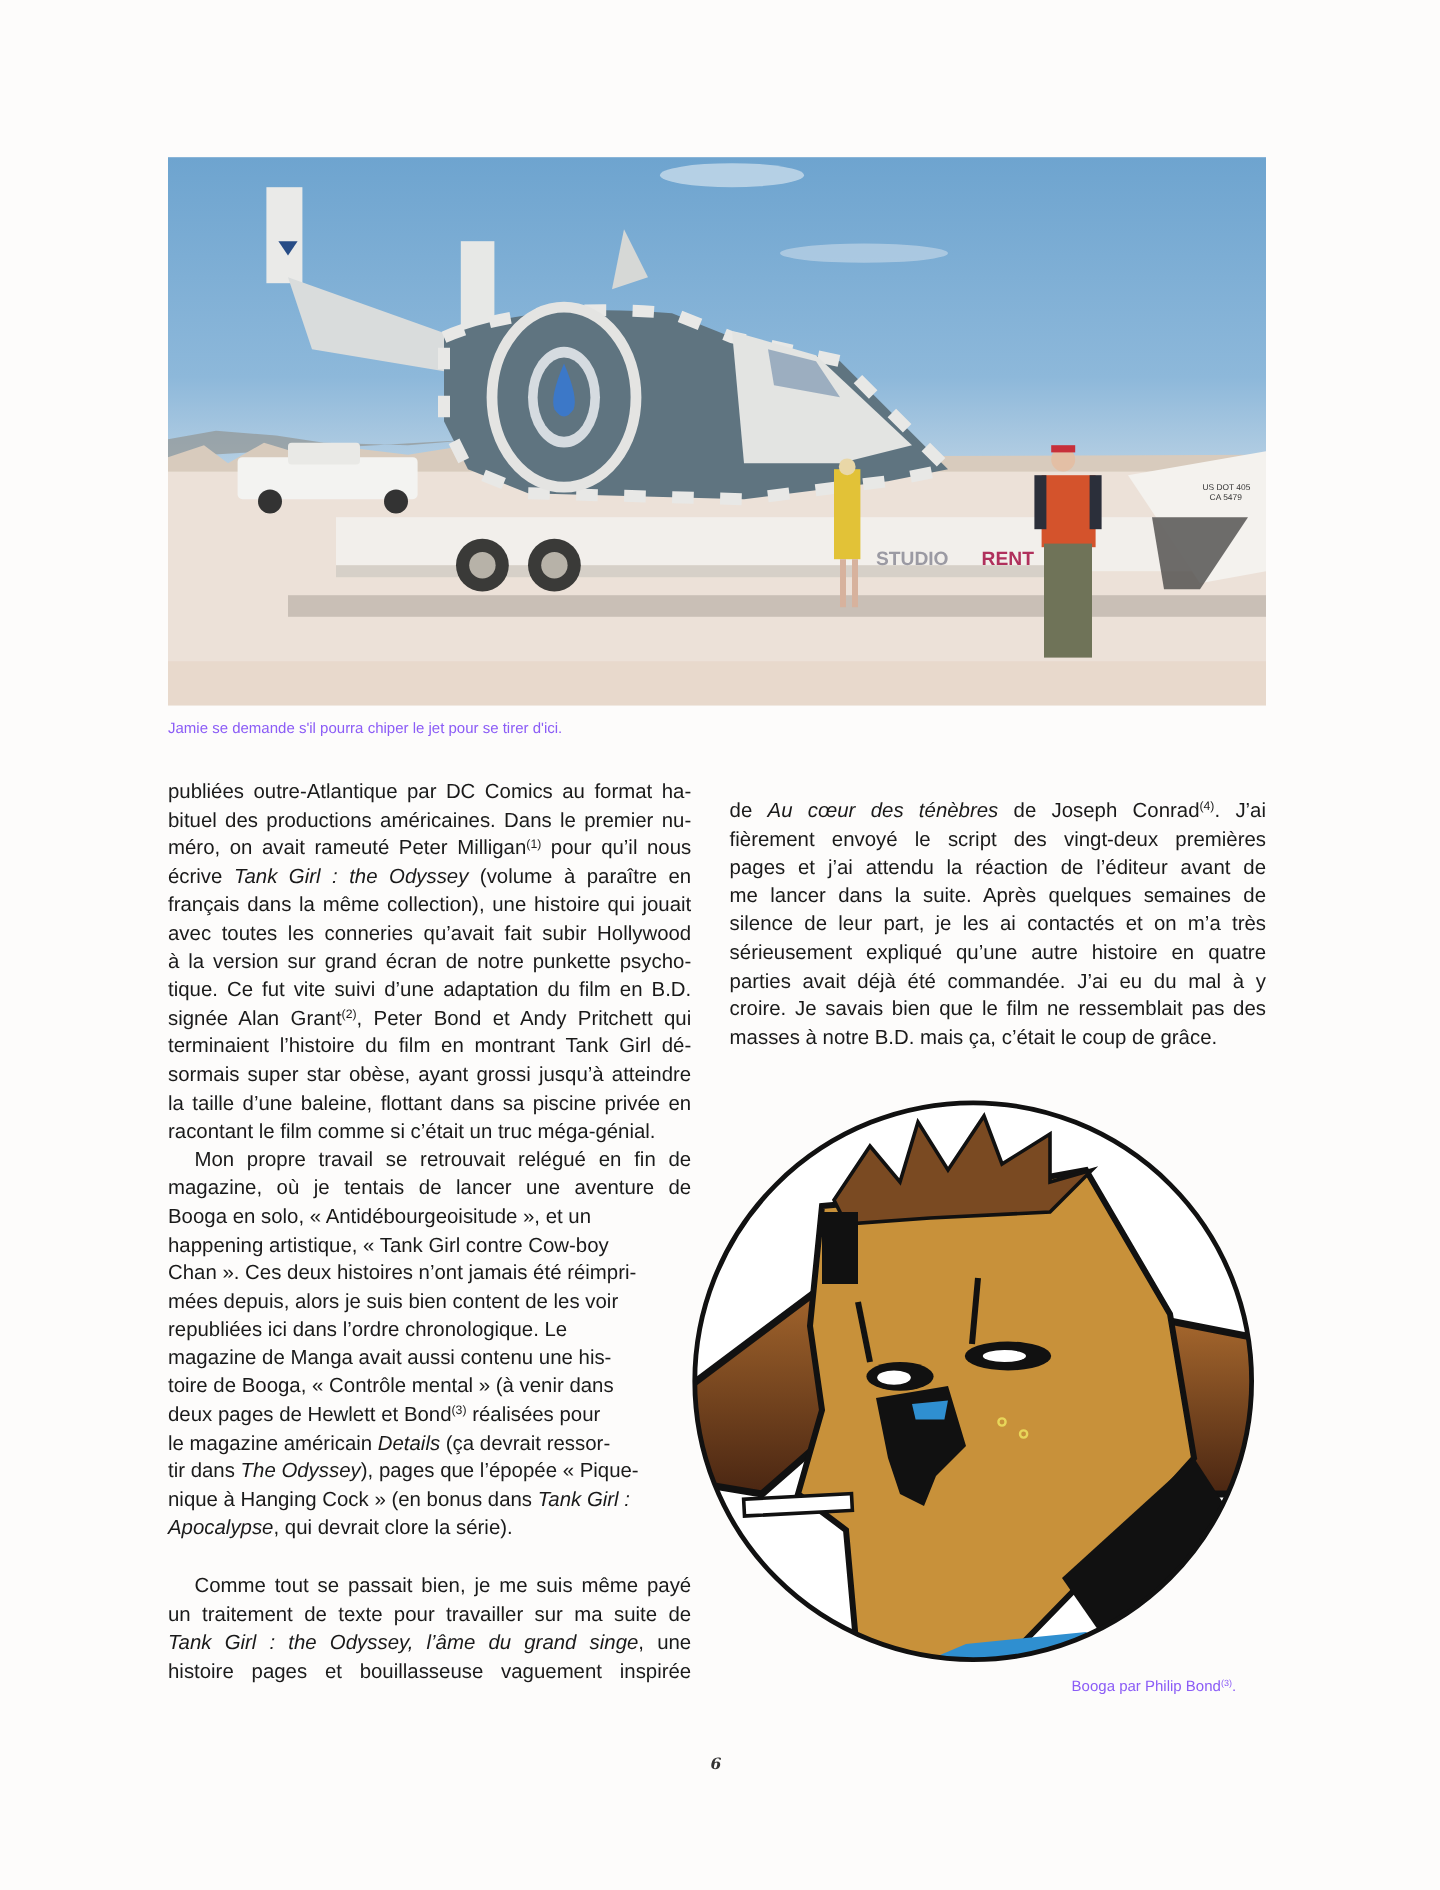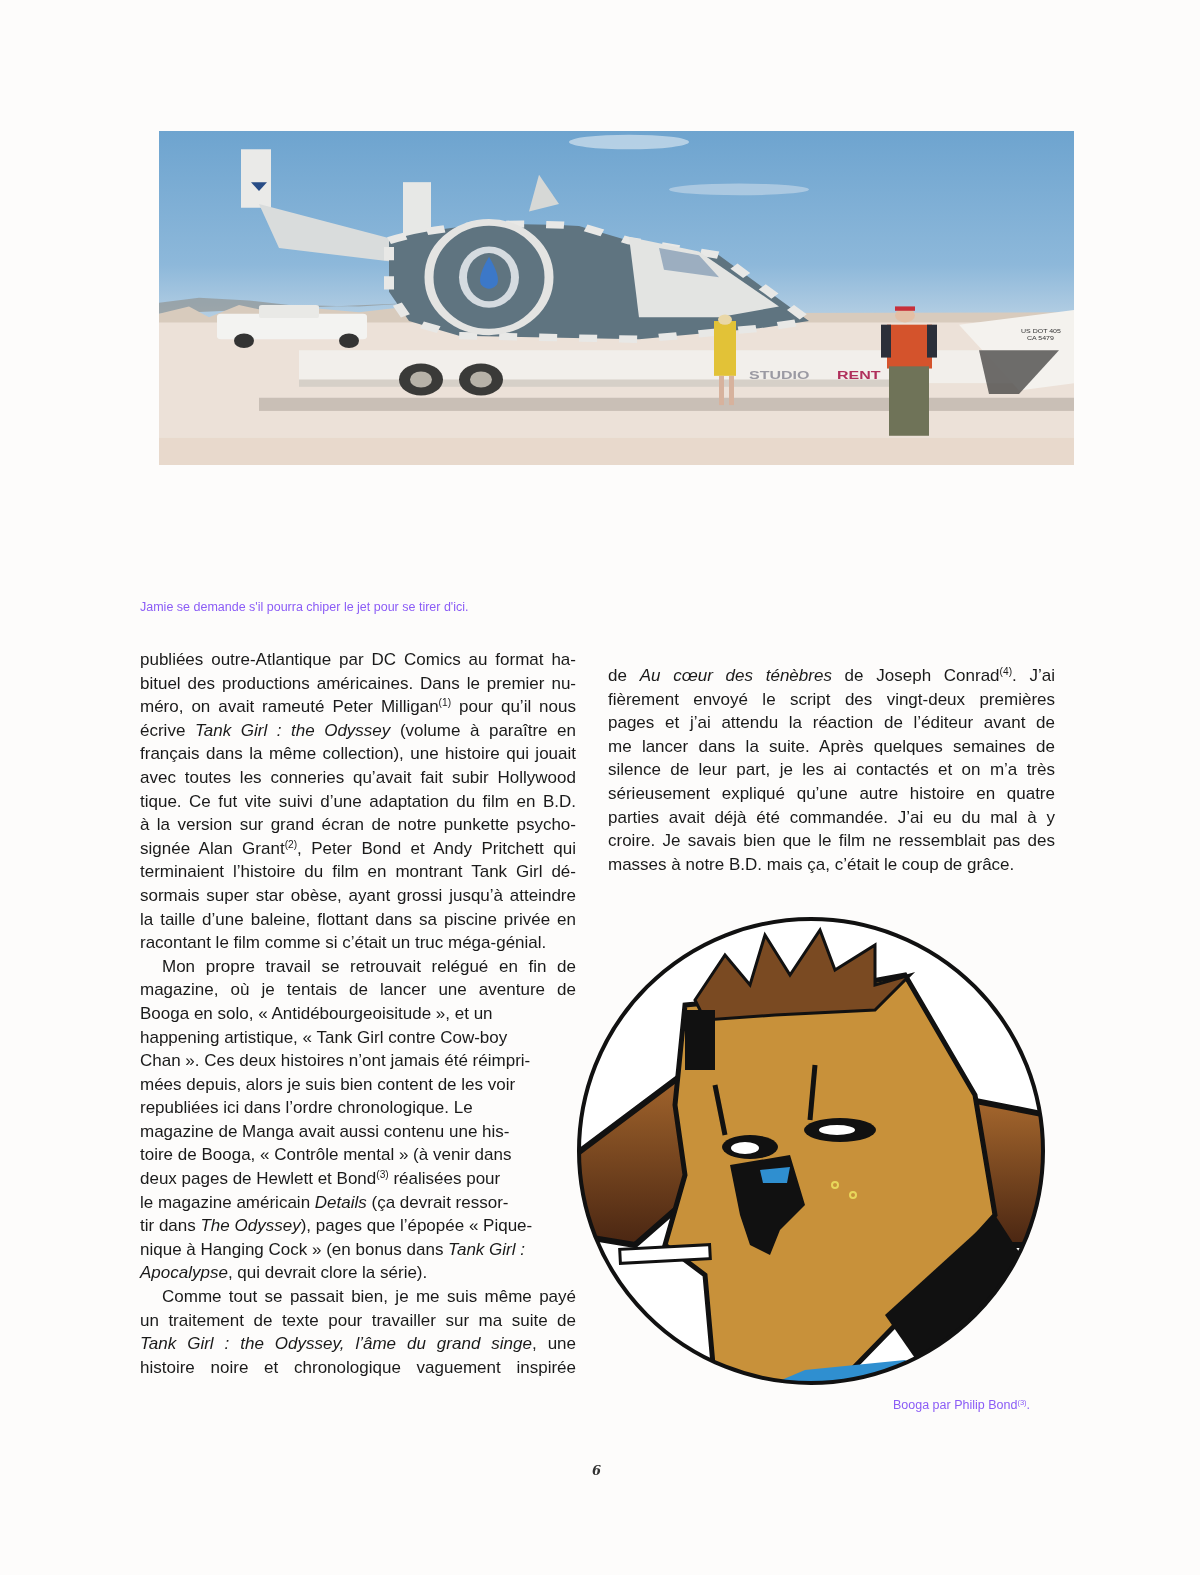--- a/index.html
+++ b/index.html
@@ -2,24 +2,23 @@
 <html><head>
 <meta charset="utf-8">
 <style>
   html, body { margin: 0; padding: 0; }
   body {
     width: 1200px; height: 1575px; position: relative; overflow: hidden;
     background: #fdfcfb; color: #1e1e1e;
     font-family: "Liberation Sans", sans-serif;
   }
   .photo {
-    position: absolute; left: 140px; top: 131px; width: 915px; height: 334px;
+    position: absolute; left: 140px; top: 131px; width: 915px; height: 457px;
     overflow: hidden;
     background: linear-gradient(180deg, #6ea4cf 0%, #8db8da 40%, #b9d1e4 58%, #d8d3c8 63%, #e6ddd4 75%, #efe5dd 100%);
-    margin-left: 19px;
   }
   .photo svg { position: absolute; left: 0; top: 0; width: 100%; height: 100%; }
   .caption {
     position: absolute; font-size: 12.5px; color: #8b5cf6;
   }
   .caption-photo { left: 140px; top: 600px; }
   .caption-illus { left: 893px; top: 1398px; }
   sup { font-size: 0.6em; line-height: 0; vertical-align: 0.55em; }
   .col {
     position: absolute; font-size: 17px; line-height: 23.6px; text-align: justify;
@@ -103,45 +102,45 @@
 
 <div class="caption caption-photo">Jamie se demande s'il pourra chiper le jet pour se tirer d'ici.</div>
 
 <div class="col col-left" id="col-left">
     <span class="line"><span>publiées outre-Atlantique par DC Comics au format ha-</span></span>
     <span class="line"><span>bituel des productions américaines. Dans le premier nu-</span></span>
     <span class="line"><span>méro, on avait rameuté Peter Milligan</span><sup>(1)</sup><span> pour qu’il nous</span></span>
     <span class="line"><span>écrive </span><em>Tank Girl : the Odyssey</em><span> (volume à paraître en</span></span>
     <span class="line"><span>français dans la même collection), une histoire qui jouait</span></span>
     <span class="line"><span>avec toutes les conneries qu’avait fait subir Hollywood</span></span>
+    <span class="line"><span>à la version sur grand écran de notre punkette psycho-</span></span>
     <span class="line"><span>tique. Ce fut vite suivi d’une adaptation du film en B.D.</span></span>
-    <span class="line"><span>à la version sur grand écran de notre punkette psycho-</span></span>
     <span class="line"><span>signée Alan Grant</span><sup>(2)</sup><span>, Peter Bond et Andy Pritchett qui</span></span>
     <span class="line"><span>terminaient l’histoire du film en montrant Tank Girl dé-</span></span>
     <span class="line"><span>sormais super star obèse, ayant grossi jusqu’à atteindre</span></span>
     <span class="line"><span>la taille d’une baleine, flottant dans sa piscine privée en</span></span>
     <span class="line last"><span>racontant le film comme si c’était un truc méga-génial.</span></span>
     <span class="line" style="text-indent: 22px;"><span>Mon propre travail se retrouvait relégué en fin de</span></span>
     <span class="line"><span>magazine, où je tentais de lancer une aventure de</span></span>
     <span class="line short"><span>Booga en solo, « Antidébourgeoisitude », et un</span></span>
     <span class="line short"><span>happening artistique, « Tank Girl contre Cow-boy</span></span>
     <span class="line short"><span>Chan ». Ces deux histoires n’ont jamais été réimpri-</span></span>
     <span class="line short"><span>mées depuis, alors je suis bien content de les voir</span></span>
     <span class="line short"><span>republiées ici dans l’ordre chronologique. Le</span></span>
     <span class="line short"><span>magazine de Manga avait aussi contenu une his-</span></span>
     <span class="line short"><span>toire de Booga, « Contrôle mental » (à venir dans</span></span>
     <span class="line short"><span>deux pages de Hewlett et Bond</span><sup>(3)</sup><span> réalisées pour</span></span>
     <span class="line short"><span>le magazine américain </span><em>Details</em><span> (ça devrait ressor-</span></span>
     <span class="line short"><span>tir dans </span><em>The Odyssey</em><span>), pages que l’épopée « Pique-</span></span>
     <span class="line short"><span>nique à Hanging Cock » (en bonus dans </span><em>Tank Girl :</em><span></span></span>
     <span class="line last"><span></span><em>Apocalypse</em><span>, qui devrait clore la série).</span></span>
-    <span class="line" style="text-indent: 22px;"><span>Comme tout se passait bien, je me suis même payé</span></span>
+    <span class="line" style="text-indent: 22px; margin-top: 25px;"><span>Comme tout se passait bien, je me suis même payé</span></span>
     <span class="line"><span>un traitement de texte pour travailler sur ma suite de</span></span>
     <span class="line"><span></span><em>Tank Girl : the Odyssey, l’âme du grand singe</em><span>, une</span></span>
-    <span class="line"><span>histoire noire et chronologique vaguement inspirée</span></span>
+    <span class="line"><span>histoire pages et bouillasseuse vaguement inspirée</span></span>
   </div>
 
 <div class="col col-right" id="col-right">
     <span class="line"><span>de </span><em>Au cœur des ténèbres</em><span> de Joseph Conrad</span><sup>(4)</sup><span>. J’ai</span></span>
     <span class="line"><span>fièrement envoyé le script des vingt-deux premières</span></span>
     <span class="line"><span>pages et j’ai attendu la réaction de l’éditeur avant de</span></span>
     <span class="line"><span>me lancer dans la suite. Après quelques semaines de</span></span>
     <span class="line"><span>silence de leur part, je les ai contactés et on m’a très</span></span>
     <span class="line"><span>sérieusement expliqué qu’une autre histoire en quatre</span></span>
     <span class="line"><span>parties avait déjà été commandée. J’ai eu du mal à y</span></span>

